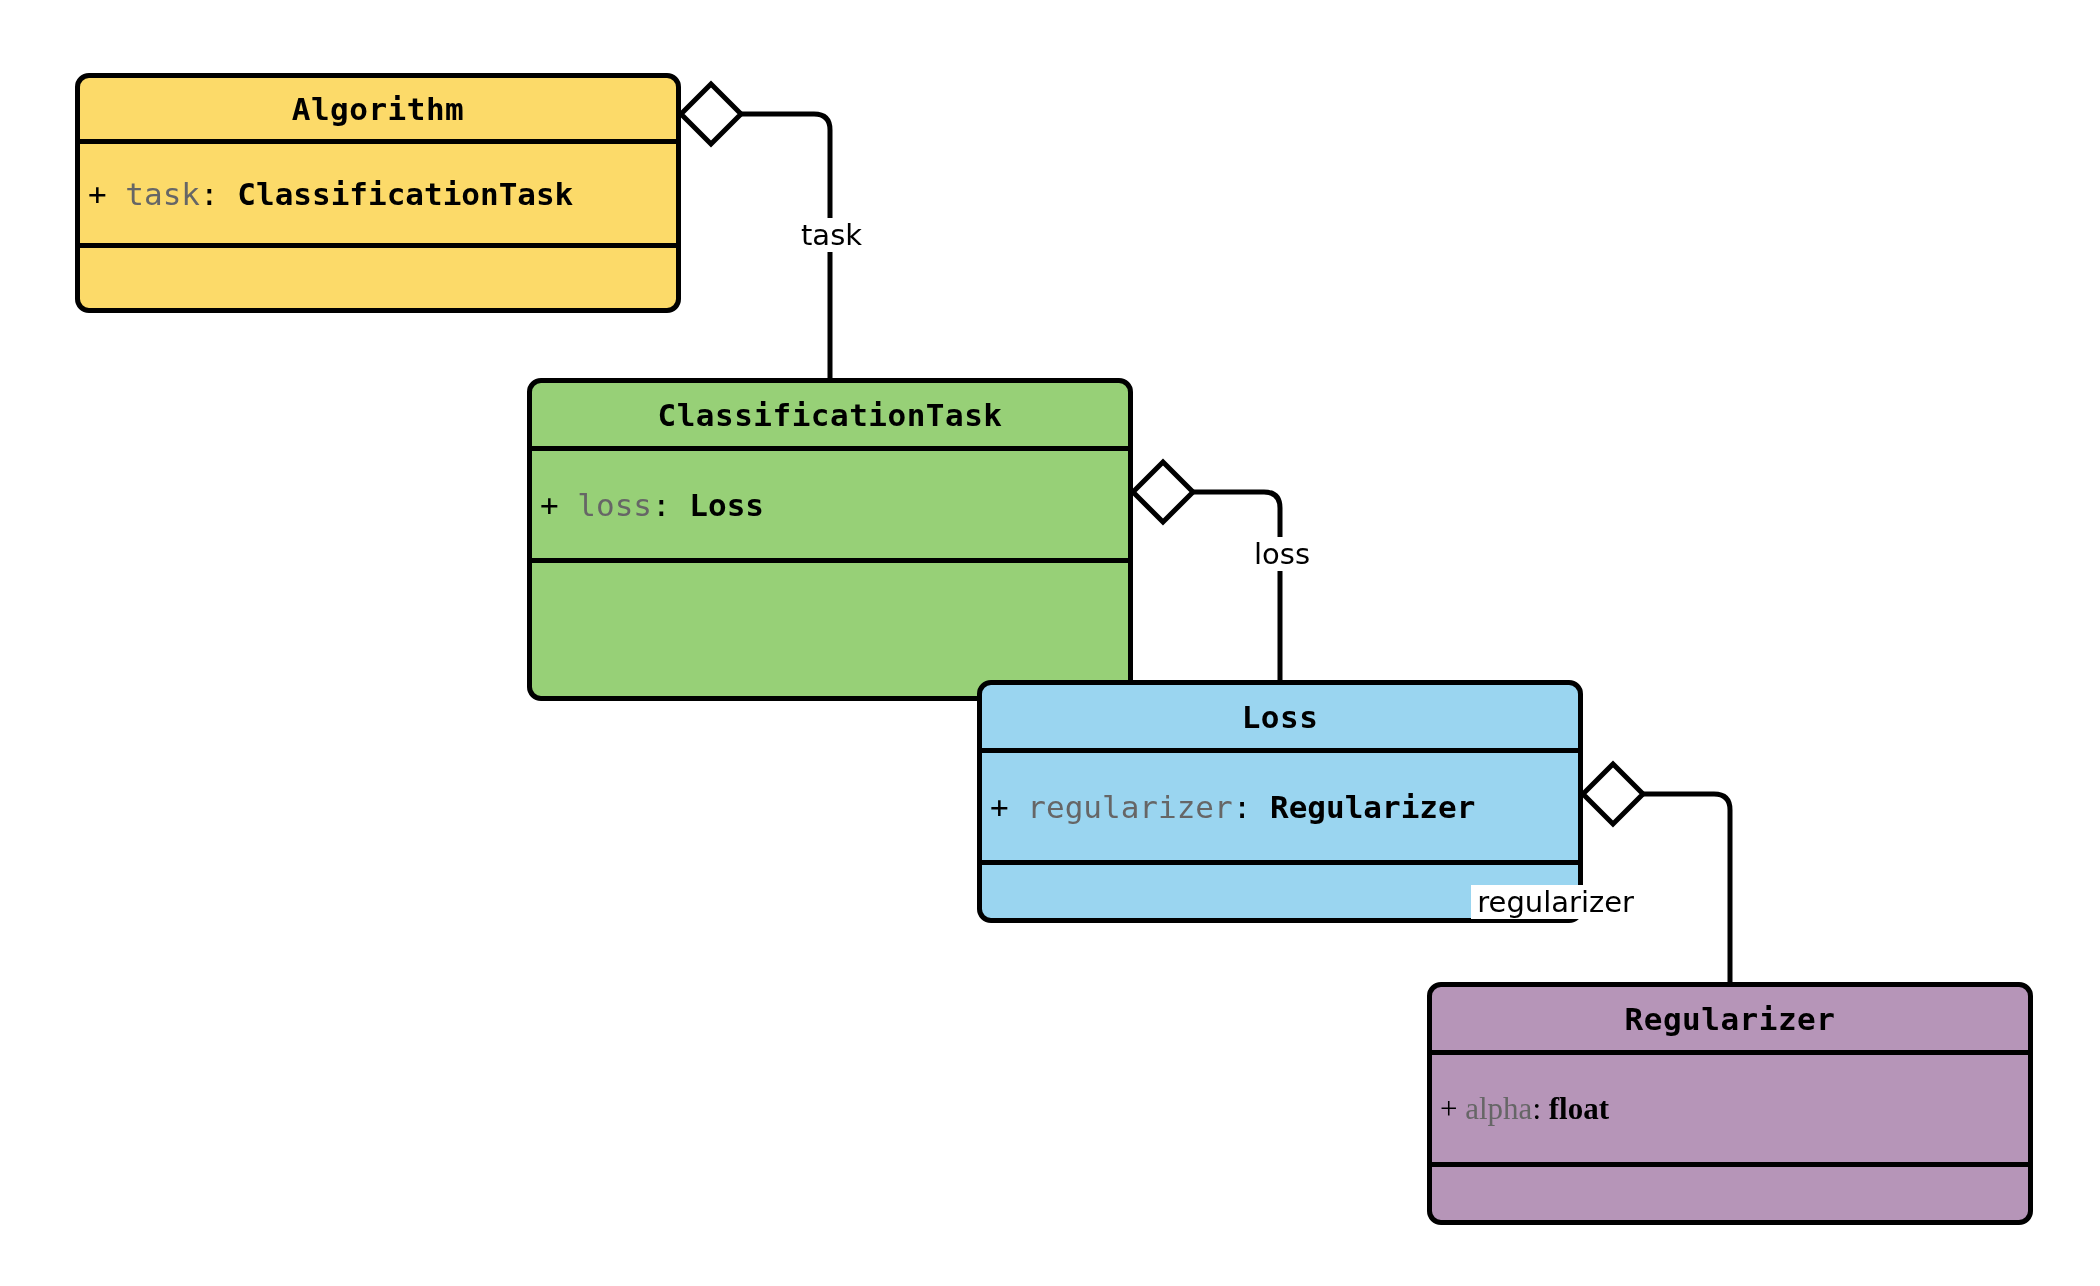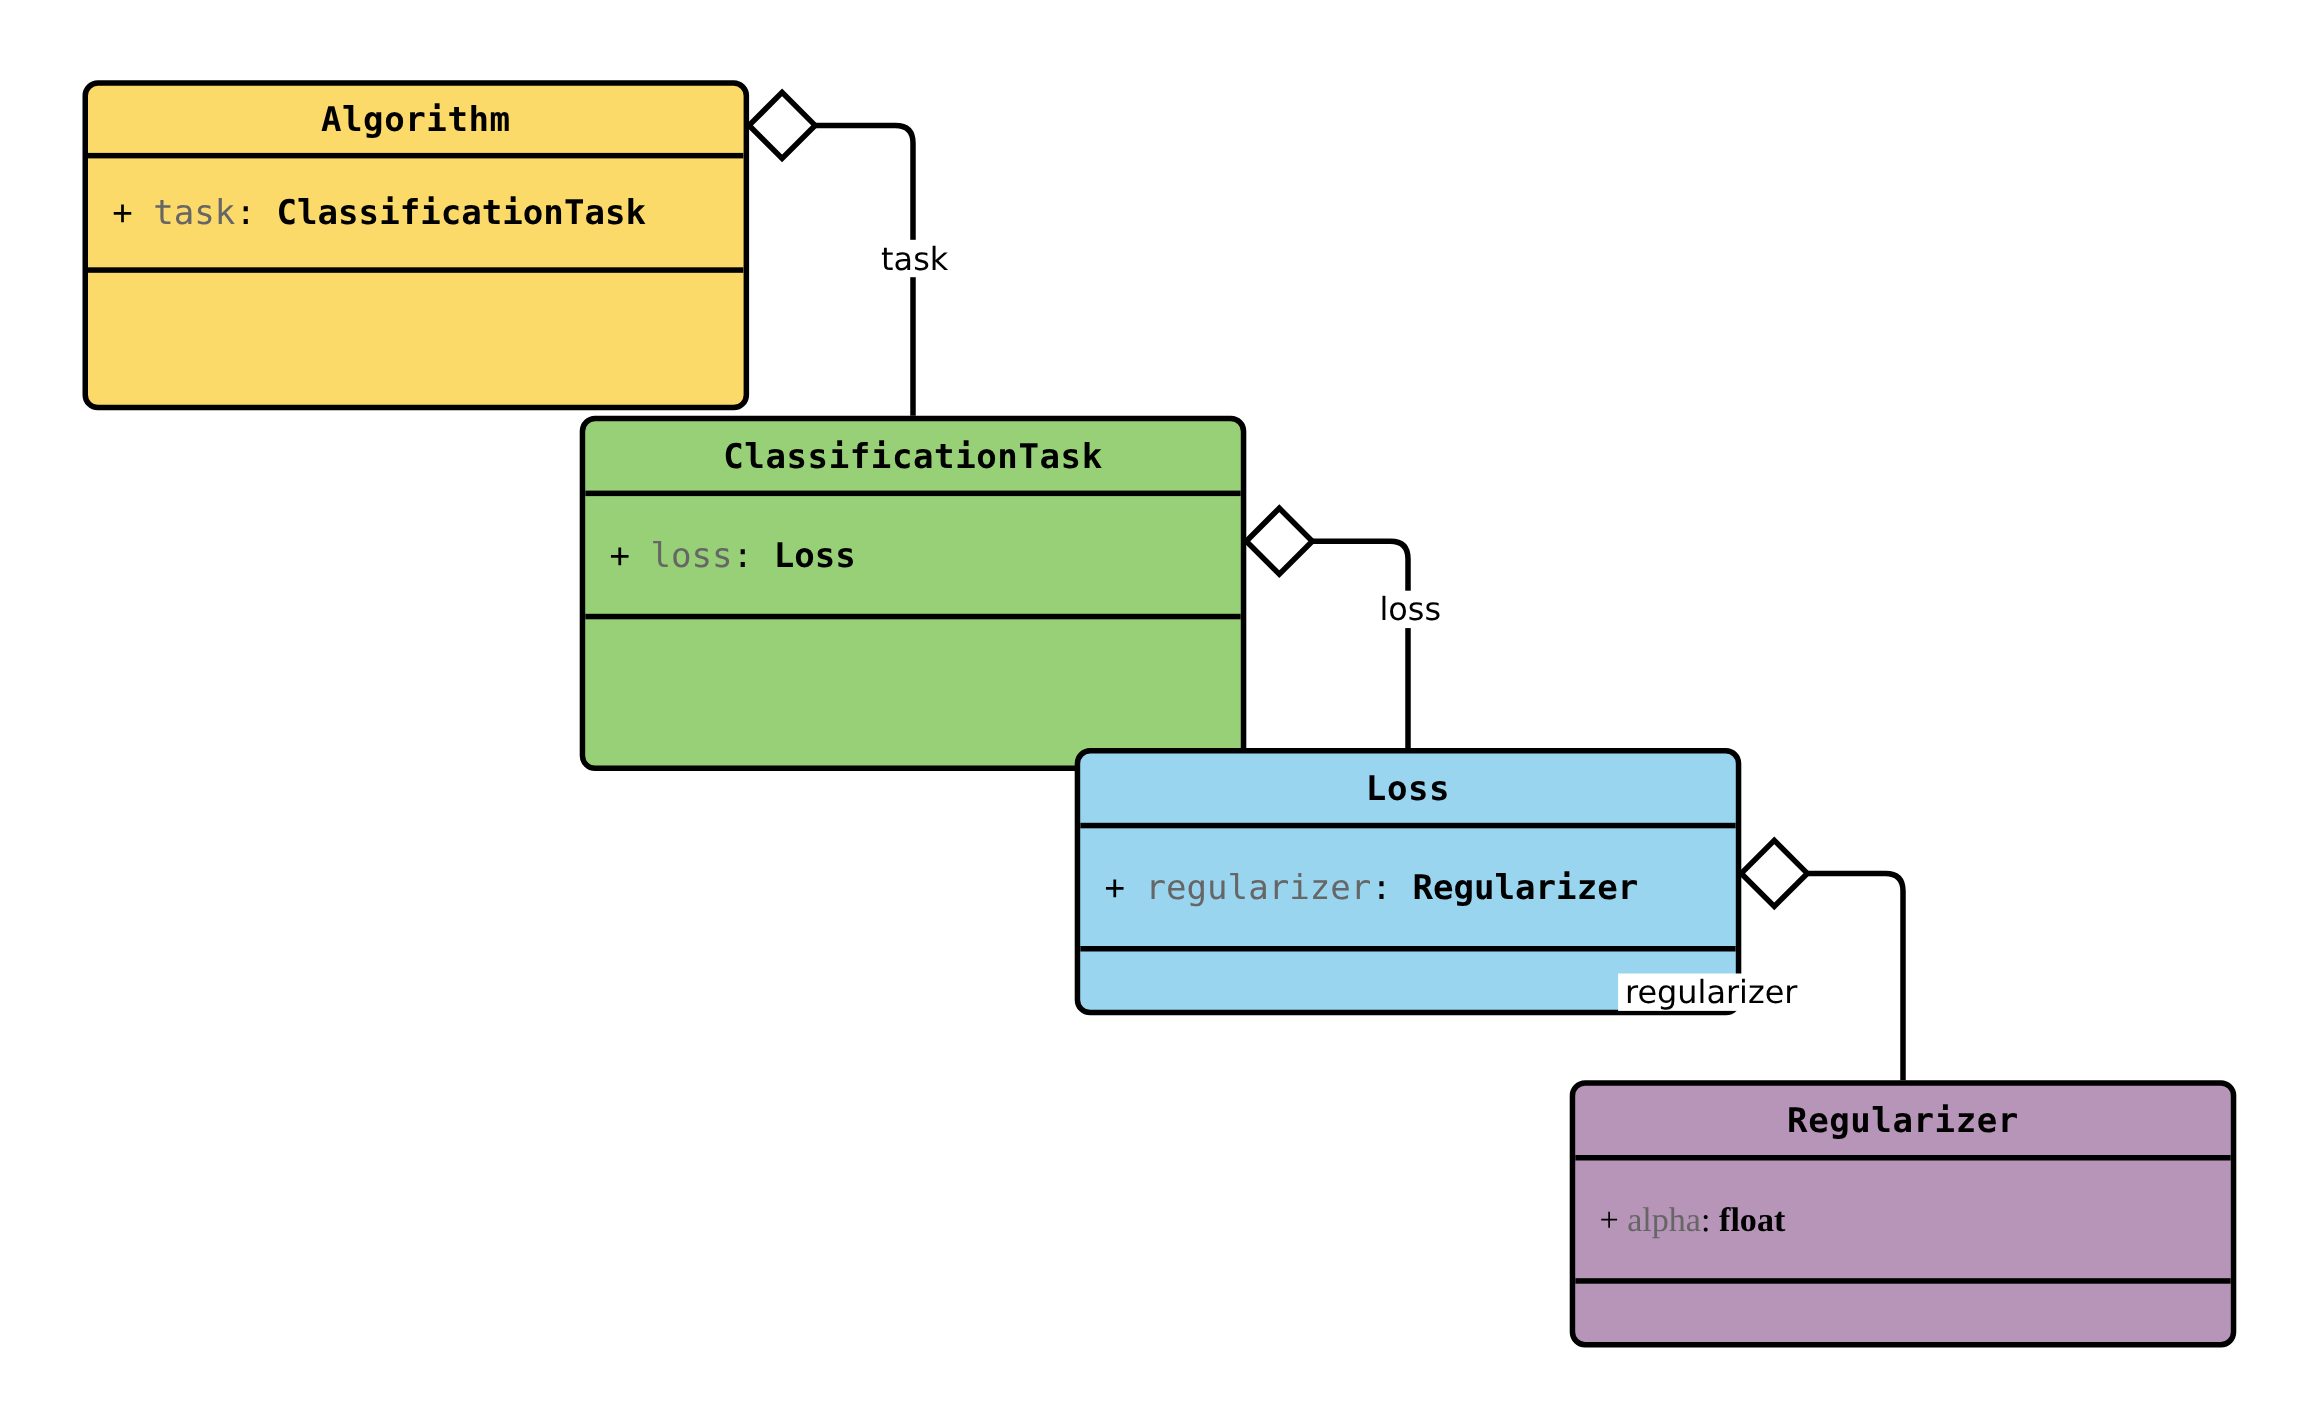--- a/index.html
+++ b/index.html
@@ -47,21 +47,21 @@
     letter-spacing: 0.5px;
   }
   .uml-attrs {
     box-sizing: border-box;
     width: 100%;
     border-bottom: 5px solid #000000;
     display: flex;
     align-items: center;
   }
   .uml-attr-line {
-    padding-left: 22px;
+    padding-left: 8px;
     white-space: nowrap;
     color: #000000;
   }
   .uml-attr-line .vis { color: #000000; font-weight: normal; }
   .uml-attr-line .aname { color: #666666; font-weight: normal; }
   .uml-attr-line .colon { color: #000000; font-weight: normal; }
   .uml-attr-line .atype { color: #000000; font-weight: bold; }
   .uml-methods {
     box-sizing: border-box;
     width: 100%;
@@ -94,21 +94,21 @@
         <path d="M 1193 492 L 1264 492 Q 1280 492 1280 508 L 1280 680" fill="none" stroke="#000000" stroke-width="5" stroke-linecap="butt"></path>
         <polygon points="1133,492 1163,462 1193,492 1163,522" fill="#ffffff" stroke="#000000" stroke-width="5" stroke-linejoin="miter"></polygon>
       </g>
       <g>
         <path d="M 1643 794 L 1714 794 Q 1730 794 1730 810 L 1730 982" fill="none" stroke="#000000" stroke-width="5" stroke-linecap="butt"></path>
         <polygon points="1583,794 1613,764 1643,794 1613,824" fill="#ffffff" stroke="#000000" stroke-width="5" stroke-linejoin="miter"></polygon>
       </g>
     </svg>
 
   <div id="classes">
-      <div class="uml-class" style="left: 75px; top: 73px; width: 606px; height: 300px; background: rgb(252, 218, 105); border-color: rgb(0, 0, 0); display: flex; flex-direction: column;">
+      <div class="uml-class" style="left: 75px; top: 73px; width: 606px; height: 240px; background: rgb(252, 218, 105); border-color: rgb(0, 0, 0); display: flex; flex-direction: column;">
         <div class="uml-title" style="height: 66px; min-height: 66px; font-size: 31px; border-bottom-color: rgb(0, 0, 0);">Algorithm</div>
         <div class="uml-attrs" style="height: 104px; min-height: 104px; border-bottom-color: rgb(0, 0, 0);">
           <div class="uml-attr-line" style="font-size: 31px;"><span class="vis">+</span>&nbsp;<span class="aname">task</span><span class="colon">:</span>&nbsp;<span class="atype">ClassificationTask</span></div>
         </div>
         <div class="uml-methods"></div>
       </div>
       <div class="uml-class" style="left: 527px; top: 378px; width: 606px; height: 323px; background: rgb(151, 208, 119); border-color: rgb(0, 0, 0); display: flex; flex-direction: column;">
         <div class="uml-title" style="height: 68px; min-height: 68px; font-size: 31px; border-bottom-color: rgb(0, 0, 0);">ClassificationTask</div>
         <div class="uml-attrs" style="height: 112px; min-height: 112px; border-bottom-color: rgb(0, 0, 0);">
           <div class="uml-attr-line" style="font-size: 31px;"><span class="vis">+</span>&nbsp;<span class="aname">loss</span><span class="colon">:</span>&nbsp;<span class="atype">Loss</span></div>

